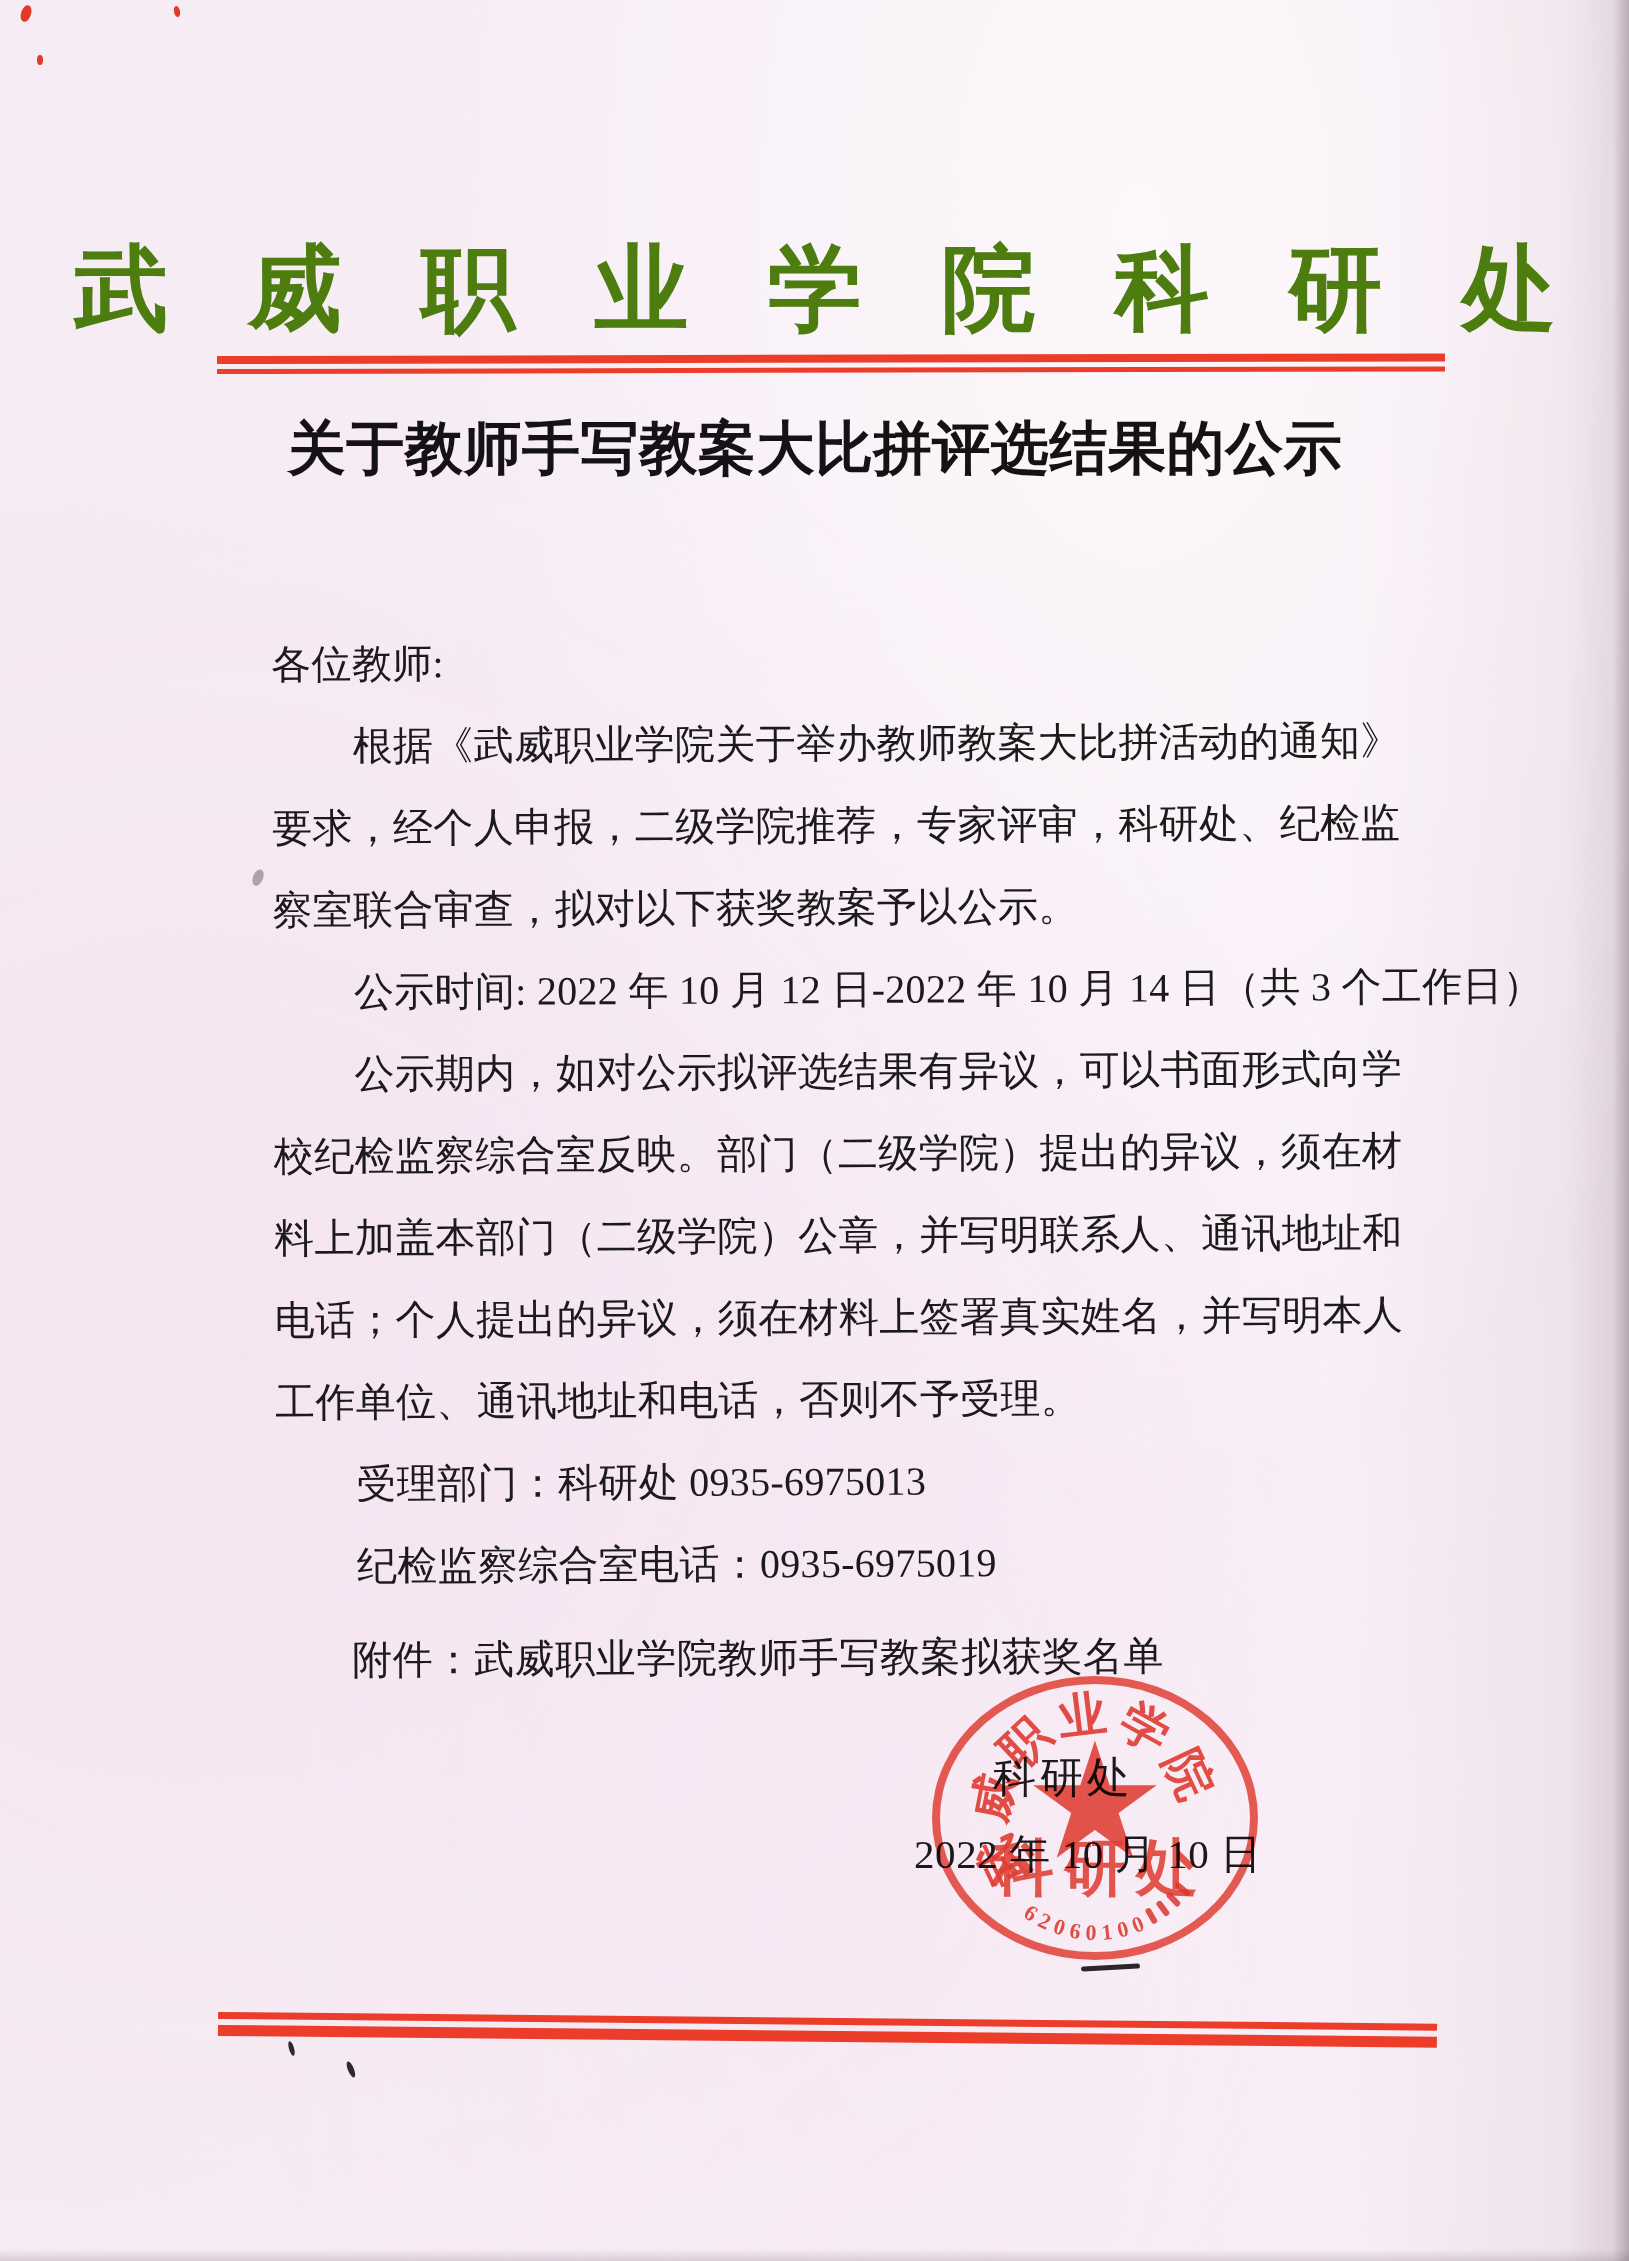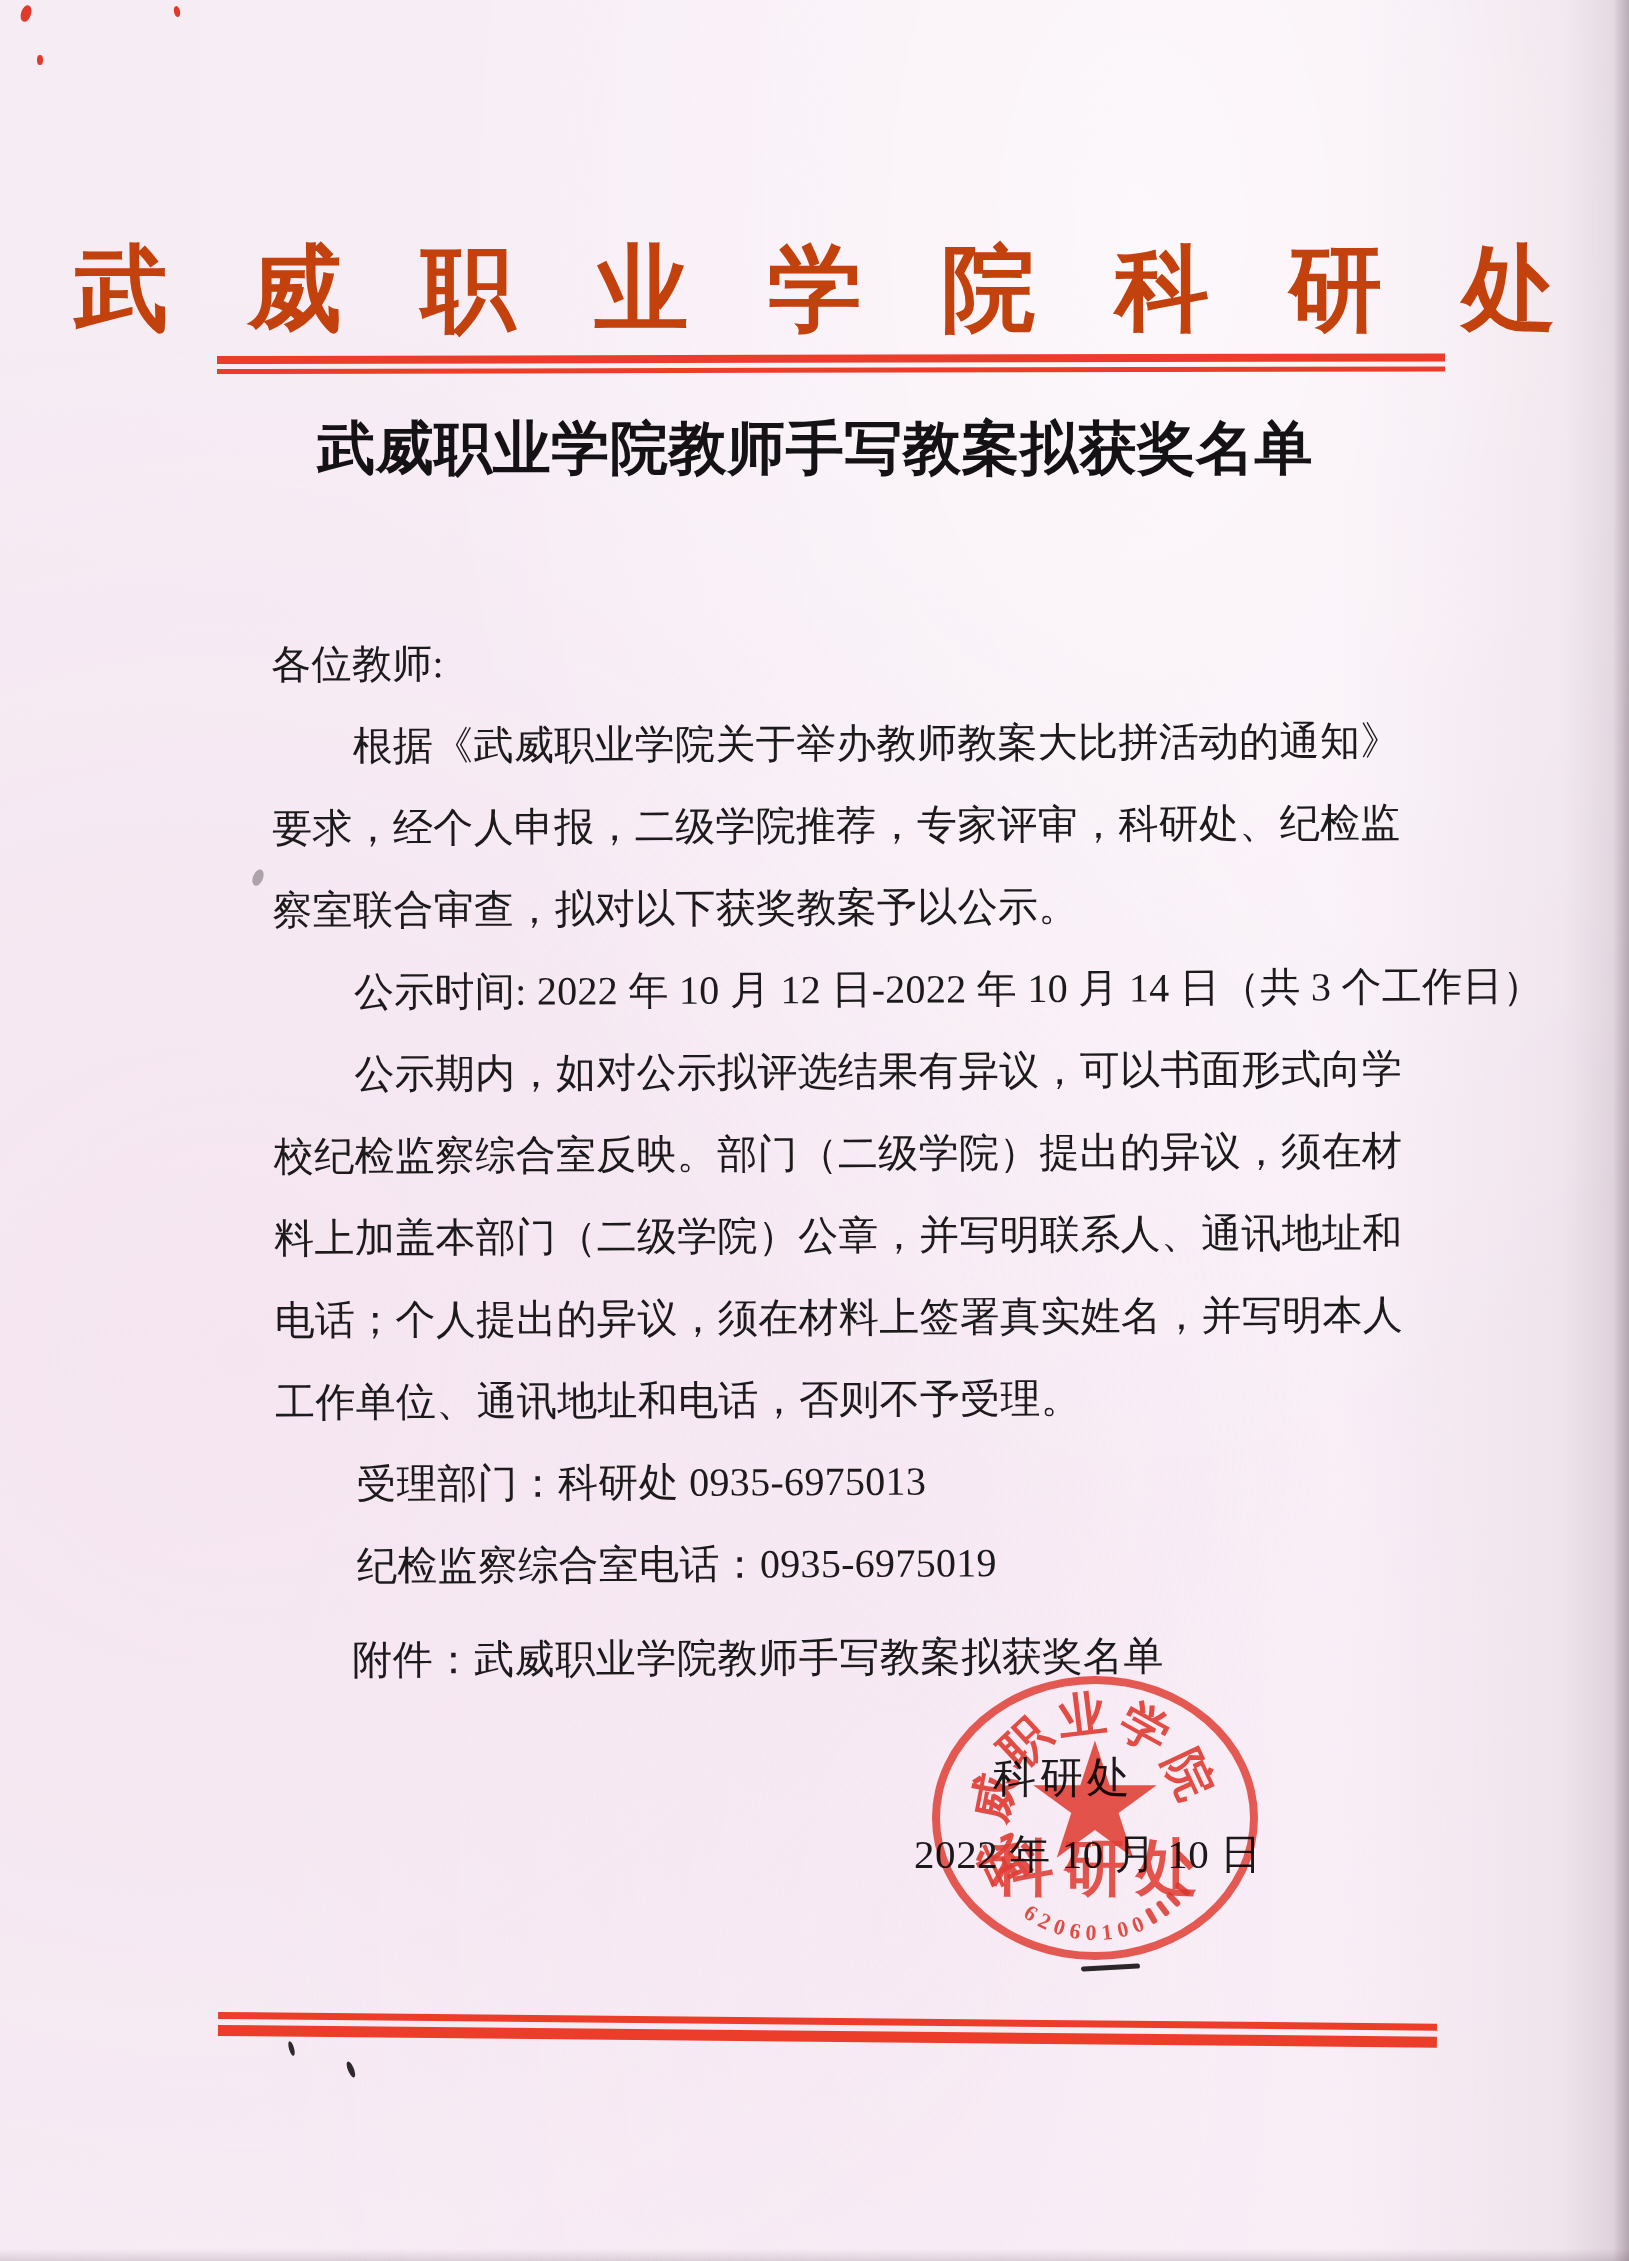--- a/index.html
+++ b/index.html
@@ -22,21 +22,21 @@
 
   
   .speck{position:absolute;border-radius:50%;}
   .speck.red{background:#e23a2a;}
   .speck.gray{background:rgba(115,104,112,0.55);}
   .speck.black{background:#2e2a2c;}
 
   
   .org-name{
     position:absolute;top:242px;left:0;width:100%;margin:0;
-    text-align:center;color:#c2410c;font-size:94px;font-weight:900;
+    text-align:center;color:#4d7c0f;font-size:94px;font-weight:900;
     letter-spacing:28px;line-height:1;white-space:nowrap;text-indent:28px;
   }
   .head-rule{position:absolute;left:217px;top:356px;width:1228px;transform:rotate(-0.12deg);transform-origin:left center;}
   .head-rule .l1{height:8.4px;background:#ec3c2a;}
   .head-rule .gap{height:4.5px;}
   .head-rule .l2{height:5.2px;background:#ec3c2a;}
 
   
   .doc-title{
     position:absolute;top:419px;left:0;width:100%;margin:0;
@@ -125,21 +125,21 @@
   <div class="speck black" style="left:289px;top:2041px;width:5.2px;height:15px;transform:rotate(-16deg);"></div>
   <div class="speck black" style="left:348px;top:2061px;width:5.8px;height:17.4px;transform:rotate(-22deg);"></div>
 
   <h1 class="org-name">武 威 职 业 学 院 科 研 处</h1>
   <div class="head-rule">
     <div class="l1"></div>
     <div class="gap"></div>
     <div class="l2"></div>
   </div>
 
-  <h2 class="doc-title">武威职业学院教师手写教案拟获奖名单</h2>
+  <h2 class="doc-title">关于教师手写教案大比拼评选结果的公示</h2>
 
   <div class="body-block">
     <p class="bline">各位教师:</p>
     <p class="bline ind">根据《武威职业学院关于举办教师教案大比拼活动的通知》</p>
     <p class="bline">要求，经个人申报，二级学院推荐，专家评审，科研处、纪检监</p>
     <p class="bline">察室联合审查，拟对以下获奖教案予以公示。</p>
     <p class="bline ind">公示时间: 2022 年 10 月 12 日-2022 年 10 月 14 日（共 3 个工作日）</p>
     <p class="bline ind">公示期内，如对公示拟评选结果有异议，可以书面形式向学</p>
     <p class="bline">校纪检监察综合室反映。部门（二级学院）提出的异议，须在材</p>
     <p class="bline">料上加盖本部门（二级学院）公章，并写明联系人、通讯地址和</p>

